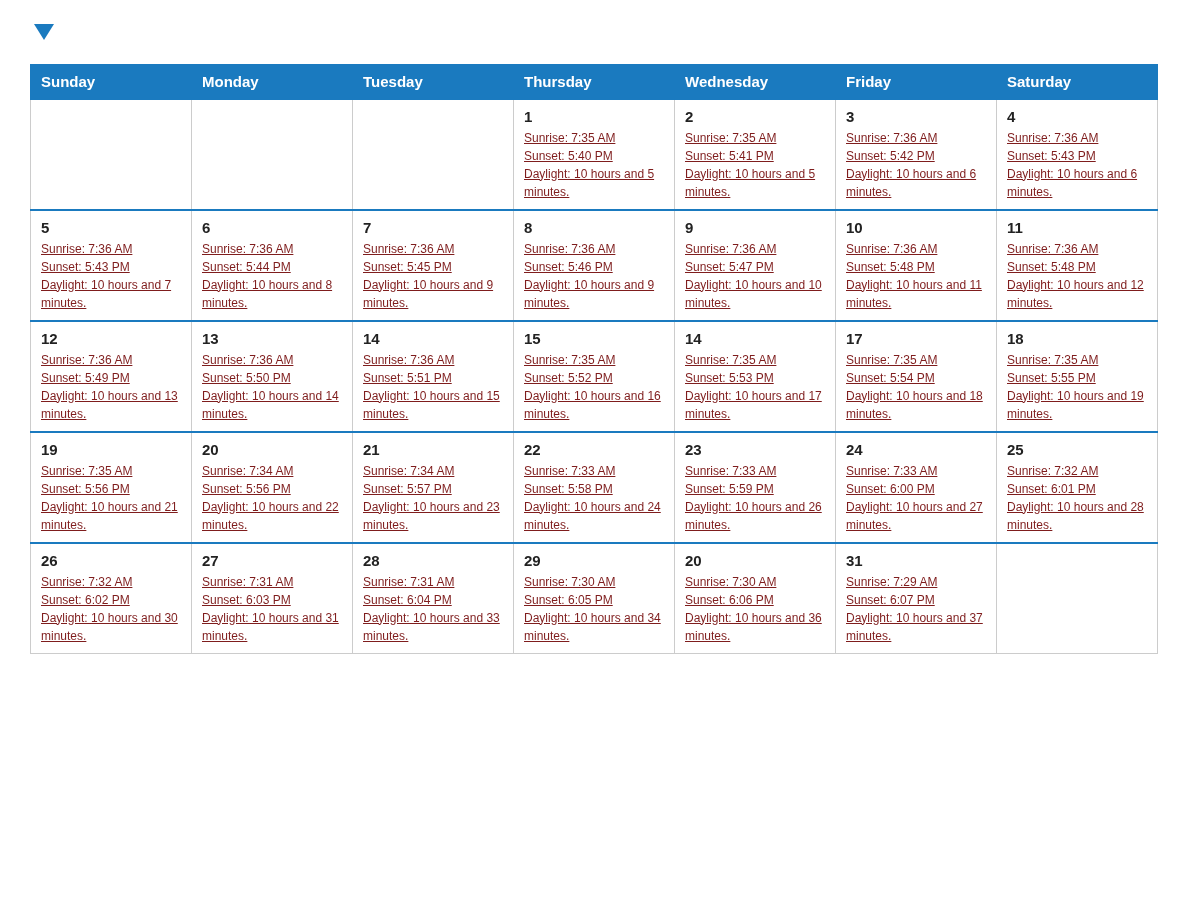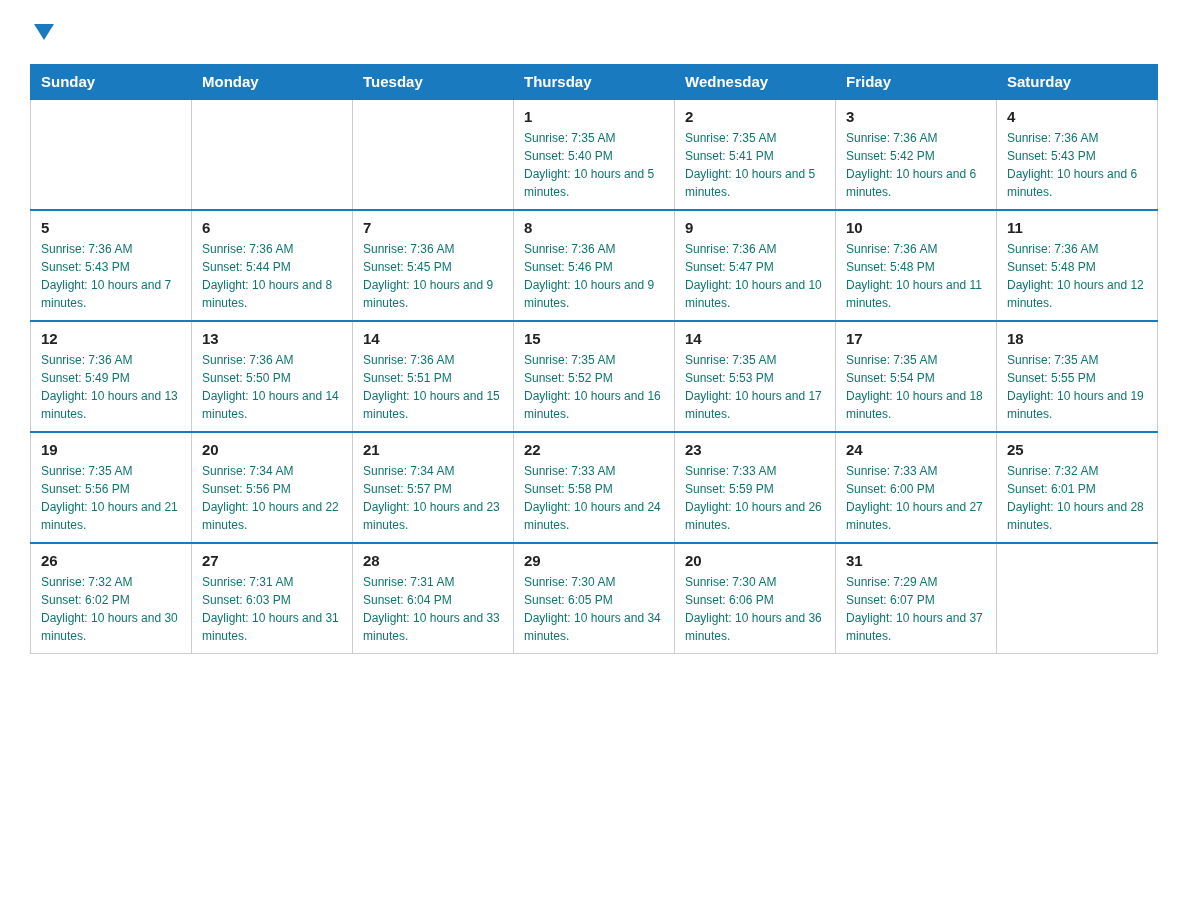--- a/index.html
+++ b/index.html
@@ -69,22 +69,23 @@
     }
     tbody tr td .day-num {
       font-size: 15px;
       font-weight: bold;
       color: #222;
       display: block;
       margin-bottom: 4px;
     }
     tbody tr td .sun-info {
       font-size: 12px;
-      color: #0f766e;
+      color: #7f1d1d;
       line-height: 1.5;
+      text-decoration: underline;
     }
     tbody tr td.empty {
       background: #fff;
     }
     tbody tr {
       border-top: 2px solid #1a7abf;
     }
   </style>
 </head>
 <body>

